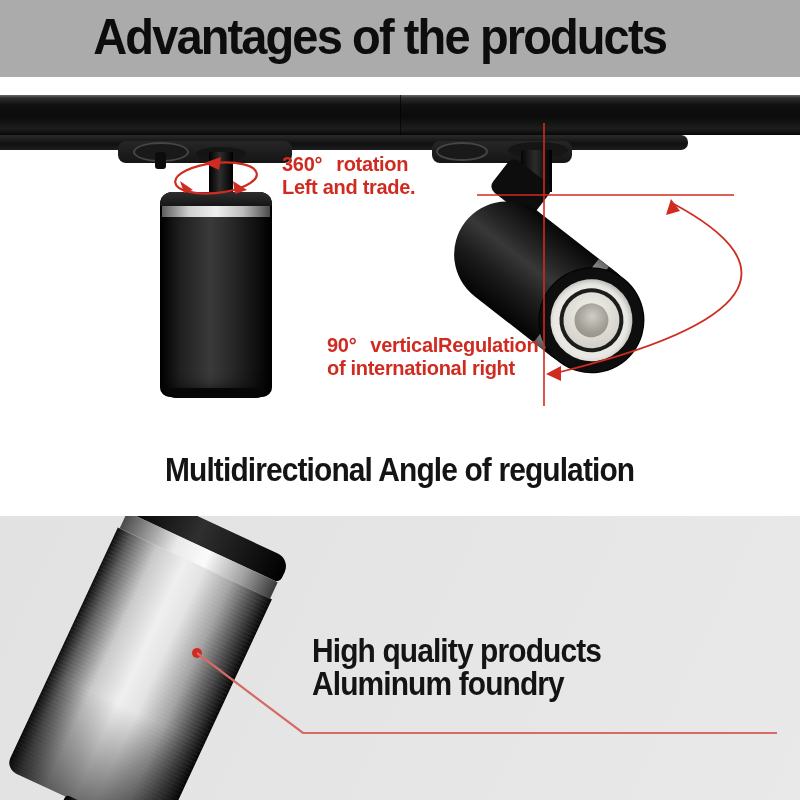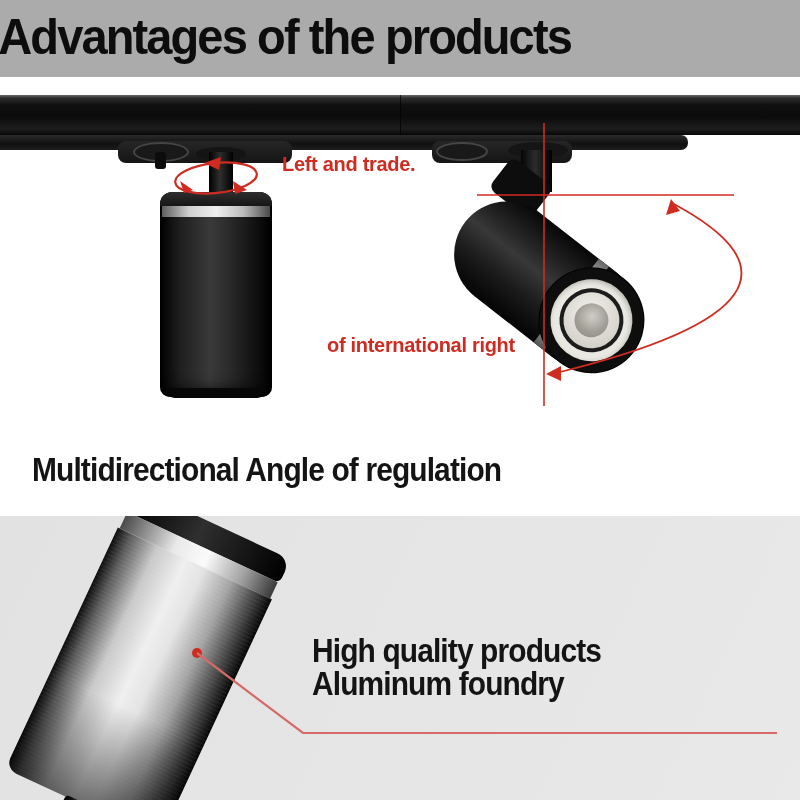--- a/index.html
+++ b/index.html
@@ -1,20 +1,20 @@
 <!DOCTYPE html>
 <html><head>
 <meta charset="utf-8">
 <style>
   html,body{margin:0;padding:0;background:#fff;}
   .page{position:relative;width:800px;height:800px;overflow:hidden;background:#fff;
         font-family:"Liberation Sans",sans-serif;}
 
   
-  .banner{position:absolute;left:0;top:0;width:800px;height:77px;background:#ababab;}
+  .banner{position:absolute;left:0;top:0;width:800px;height:77px;background:#ababab;text-align:center;}
   .banner h1{margin:0;position:relative;left:-20px;display:inline-block;line-height:74px;
              font-size:50px;font-weight:700;letter-spacing:-2px;color:#0d0d0d;
              transform:scaleX(.94);transform-origin:center;white-space:nowrap;}
 
   
   .rail{position:absolute;left:0;top:95px;width:800px;height:40px;
         background:linear-gradient(180deg,#6a6a6a 0,#2e2e2e 3px,#101010 10px,#0b0b0b 55%,#1d1d1d 85%,#070707 100%);}
   .rail-seam{position:absolute;left:400px;top:95px;width:1px;height:40px;background:#000;opacity:.65;}
   .rail-channel{position:absolute;left:0;top:135px;width:688px;height:15px;border-radius:0 7px 7px 0;
         background:linear-gradient(180deg,#2a2a2a,#101010 60%,#1e1e1e);}
@@ -67,21 +67,21 @@
         background:radial-gradient(circle at 45% 40%,#cfcdc6,#a19e95 55%,#8b887f);}
 
   
   .red-note{position:absolute;color:#d02b20;font-size:20px;font-weight:700;
         letter-spacing:-.3px;line-height:23px;white-space:nowrap;}
   .red-note .deg{margin-right:14px;}
   .note-rotation{left:282px;top:153px;}
   .note-vertical{left:327px;top:334px;}
 
   
-  .caption-mid{position:absolute;left:0;top:450px;width:800px;}
+  .caption-mid{position:absolute;left:0;top:450px;width:800px;text-align:center;}
   .caption-mid span{display:inline-block;font-size:34px;font-weight:700;letter-spacing:-1px;
         color:#141414;transform:scaleX(.88);transform-origin:center;white-space:nowrap;}
 
   
   .annot-svg{position:absolute;left:0;top:0;width:800px;height:800px;pointer-events:none;}
 
   
   .bottom{position:absolute;left:0;top:516px;width:800px;height:362px;overflow:hidden;
         background:linear-gradient(115deg,#e2e2e2,#e9e9e9);}
   .cyl{position:absolute;left:63px;top:-7px;width:170px;height:400px;
@@ -156,24 +156,26 @@
       <line x1="477" y1="195" x2="734" y2="195"></line>
     </g>
     <path d="M 672,203 Q 855,300 556,373" stroke="#d02b20" stroke-width="1.8" fill="none"></path>
     <g fill="#d02b20" stroke="none">
       <polygon points="671,199 666,215 680,211"></polygon>
       <polygon points="546,374 561,366 561,381"></polygon>
     </g>
   </svg>
 
   <div class="red-note note-rotation">
+    <div><span class="deg">360°</span><span>rotation</span></div>
     <div>Left and trade.</div>
   </div>
 
   <div class="red-note note-vertical">
+    <div><span class="deg">90°</span><span>verticalRegulation</span></div>
     <div>of international right</div>
   </div>
 
   <div class="caption-mid">
     <span>Multidirectional Angle of regulation</span>
   </div>
 
   <section class="bottom">
     <div class="cyl">
       <div class="cyl-cap"></div>

